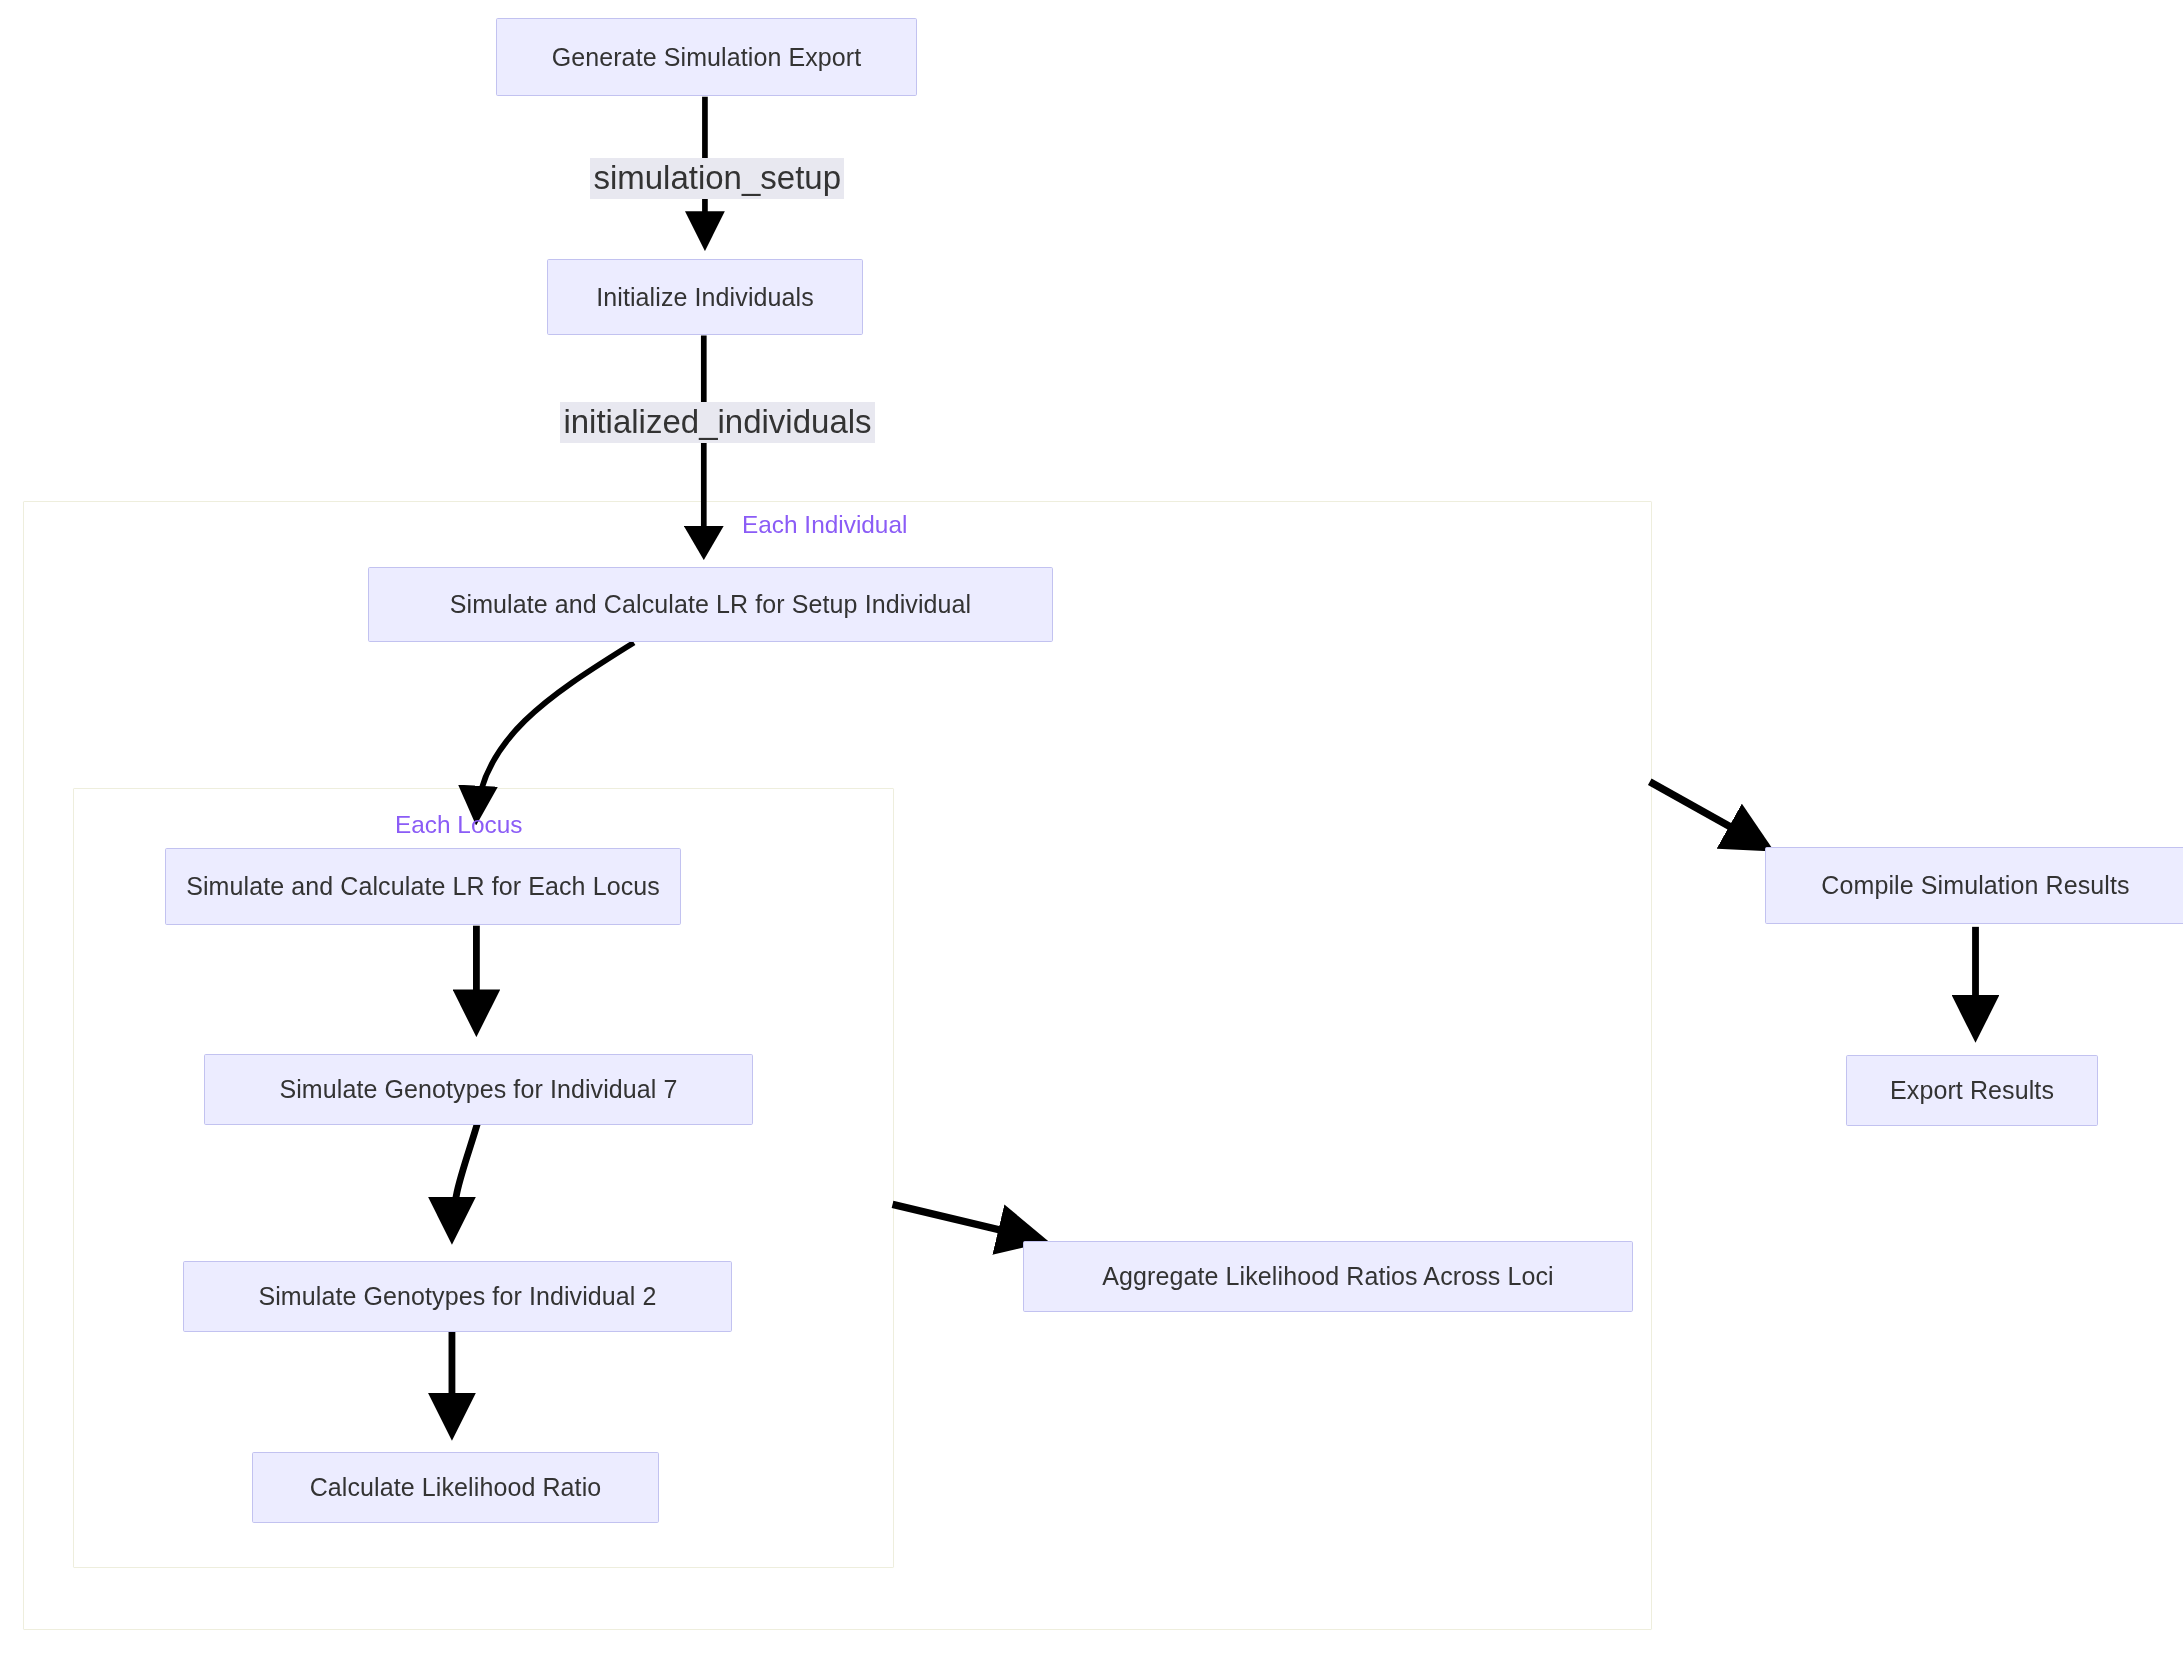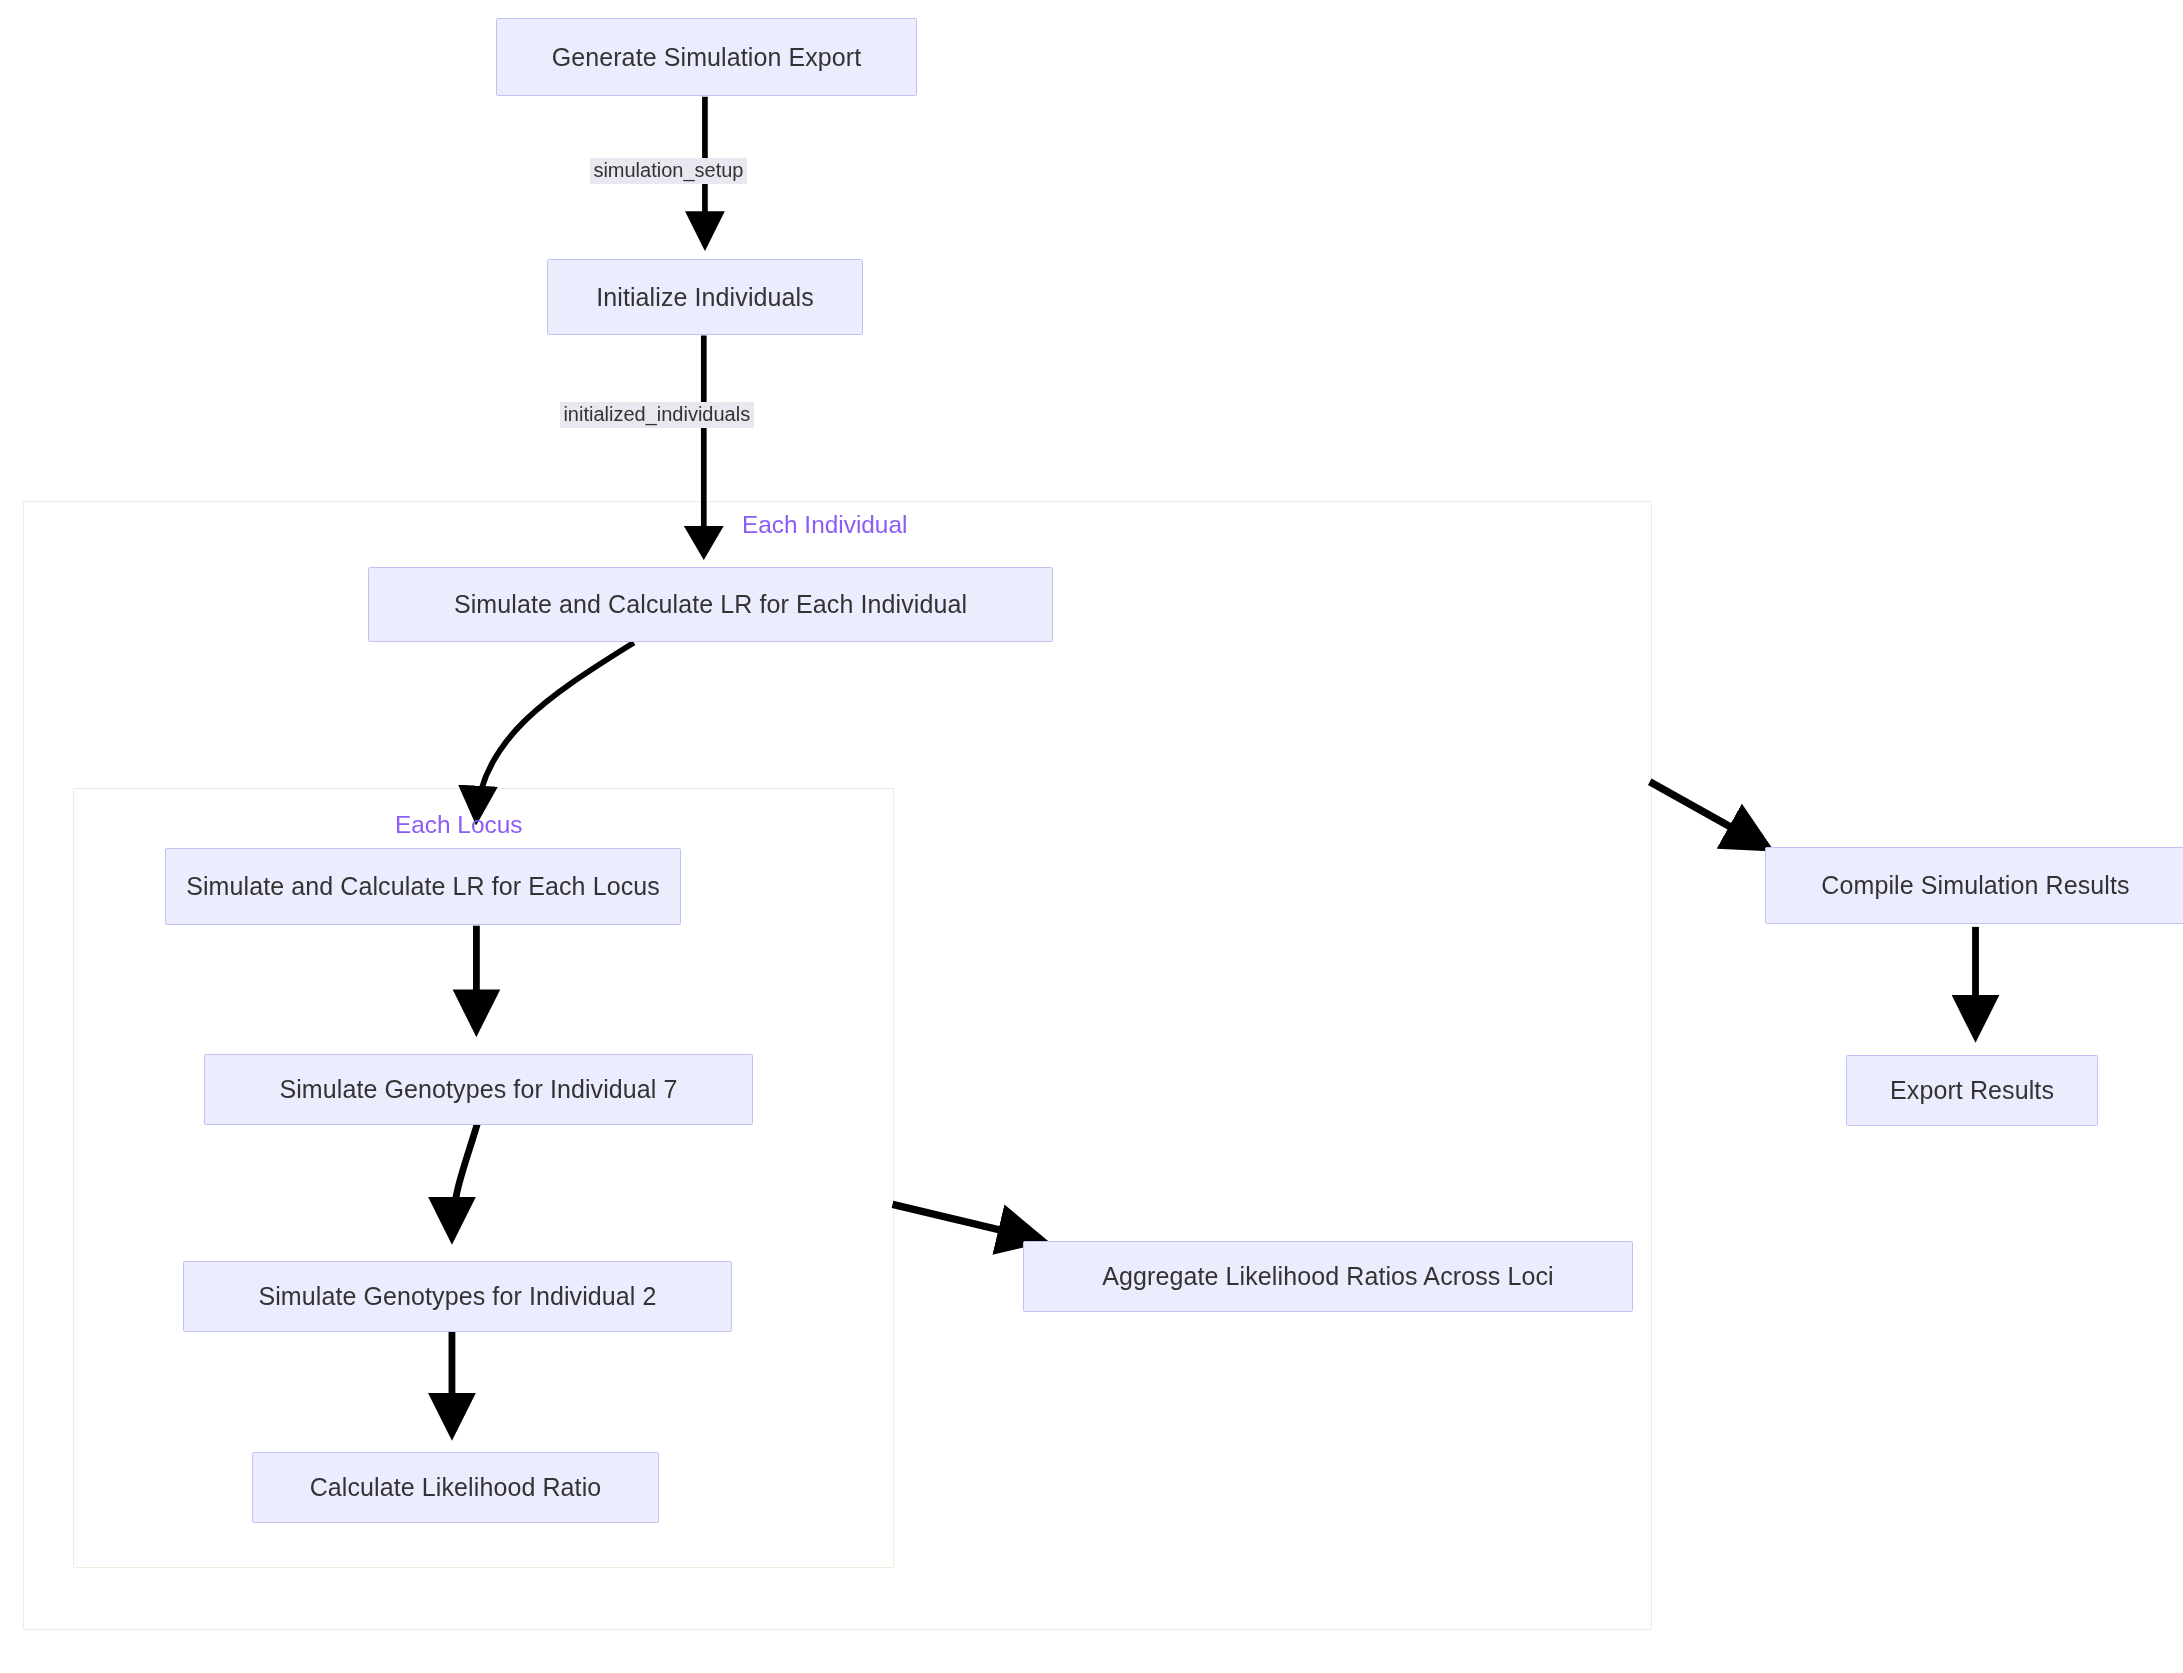--- a/index.html
+++ b/index.html
@@ -51,21 +51,21 @@
     font-size: 25px;
     letter-spacing: 0.1px;
     white-space: nowrap;
     padding: 0 13.6px;
   }
   
   .edge-label {
     position: absolute;
     background: #e8e8f0;
     color: #333333;
-    font-size: 20px;
+    font-size: 33px;
     line-height: 1.18;
     white-space: nowrap;
     padding: 1.1px 3.4px;
     box-sizing: border-box;
   }
 </style>
 </head>
 <body>
 
 <div id="canvas">
@@ -102,21 +102,21 @@
     <path d="M 3475 1630 L 3475 1820" stroke="#000000" stroke-width="12" fill="none" marker-end="url(#arrow)"></path>
   </svg>
 
   <div class="cluster-label" style="left:742px; top:513px;">Each Individual</div>
   <div class="cluster-label" style="left:395px; top:813px;">Each Locus</div>
 
   <div class="node" style="left:496px; top:18px; width:421px; height:78px;">Generate Simulation Export</div>
 
   <div class="node" style="left:547px; top:259px; width:316px; height:76px;">Initialize Individuals</div>
 
-  <div class="node" style="left:368px; top:567px; width:685px; height:75px;">Simulate and Calculate LR for Each Individual</div>
+  <div class="node" style="left:368px; top:567px; width:685px; height:75px;">Simulate and Calculate LR for Setup Individual</div>
 
   <div class="node" style="left:165px; top:848px; width:516px; height:77px;">Simulate and Calculate LR for Each Locus</div>
 
   <div class="node" style="left:204px; top:1054px; width:549px; height:71px;">Simulate Genotypes for Individual 7</div>
 
   <div class="node" style="left:183px; top:1261px; width:549px; height:71px;">Simulate Genotypes for Individual 2</div>
 
   <div class="node" style="left:252px; top:1452px; width:407px; height:71px;">Calculate Likelihood Ratio</div>
 
   <div class="node" style="left:975px; top:1241px; width:610px; height:71px;margin-left:48px;">Aggregate Likelihood Ratios Across Loci</div>

